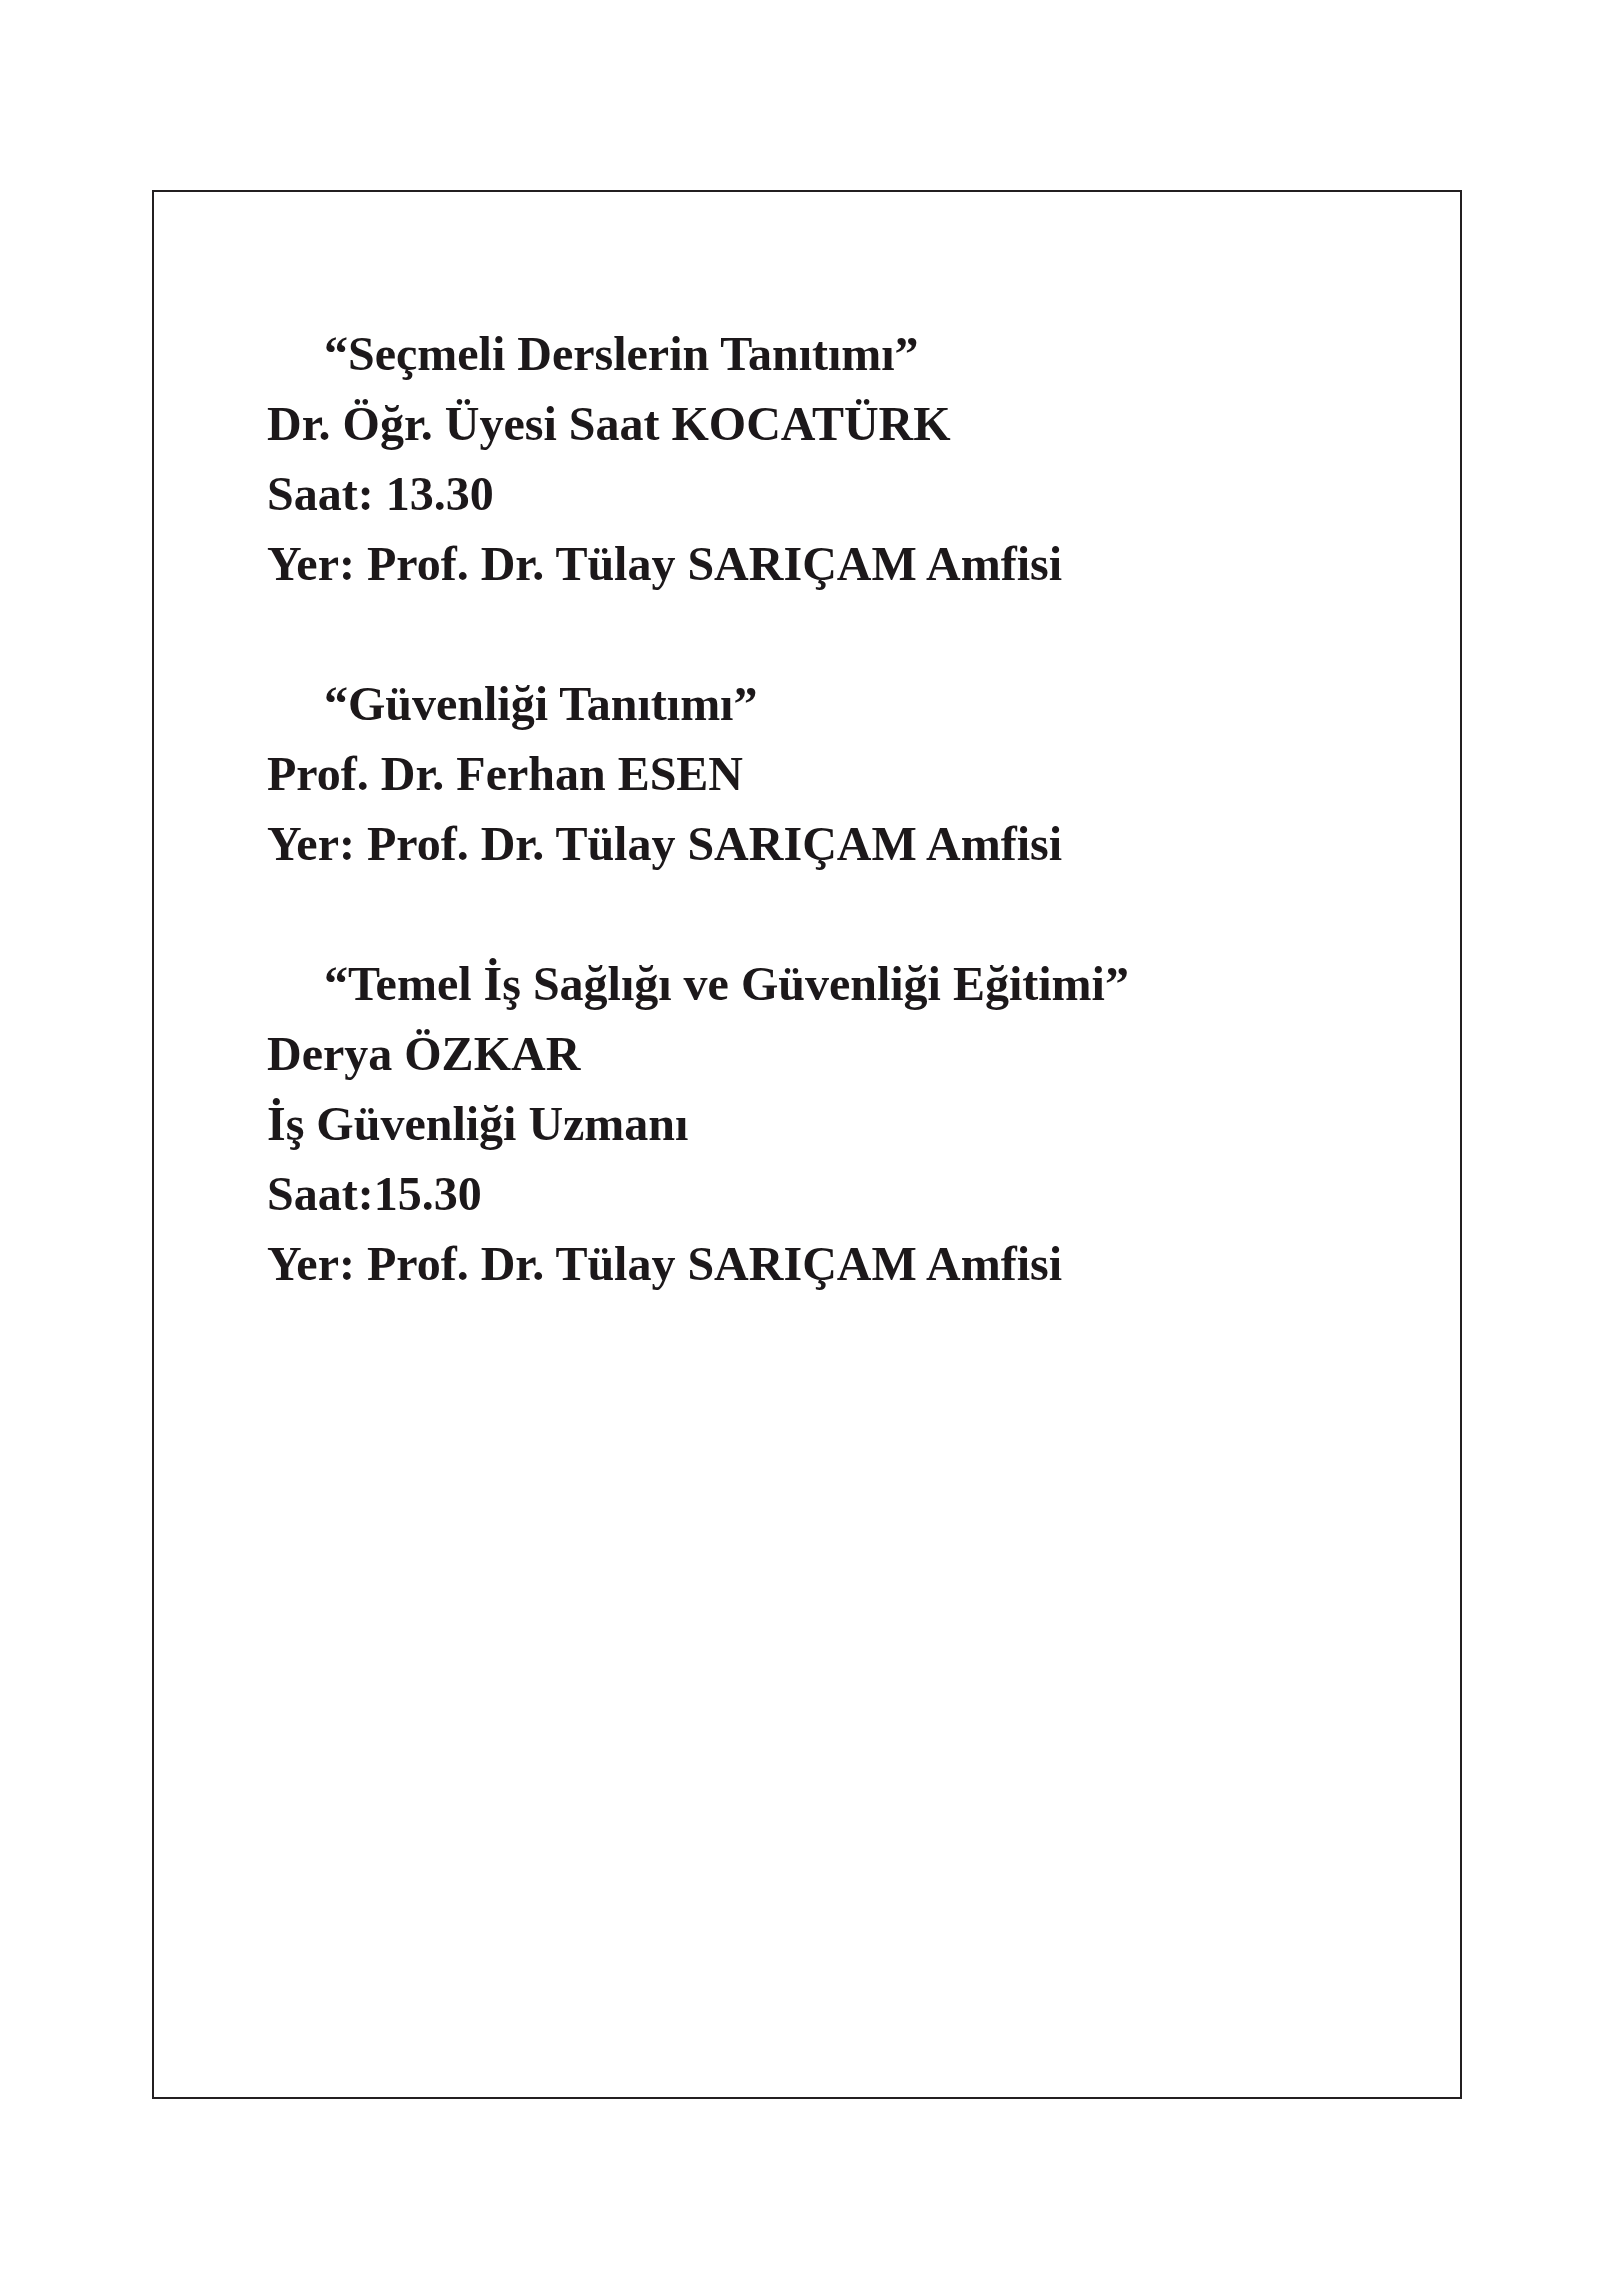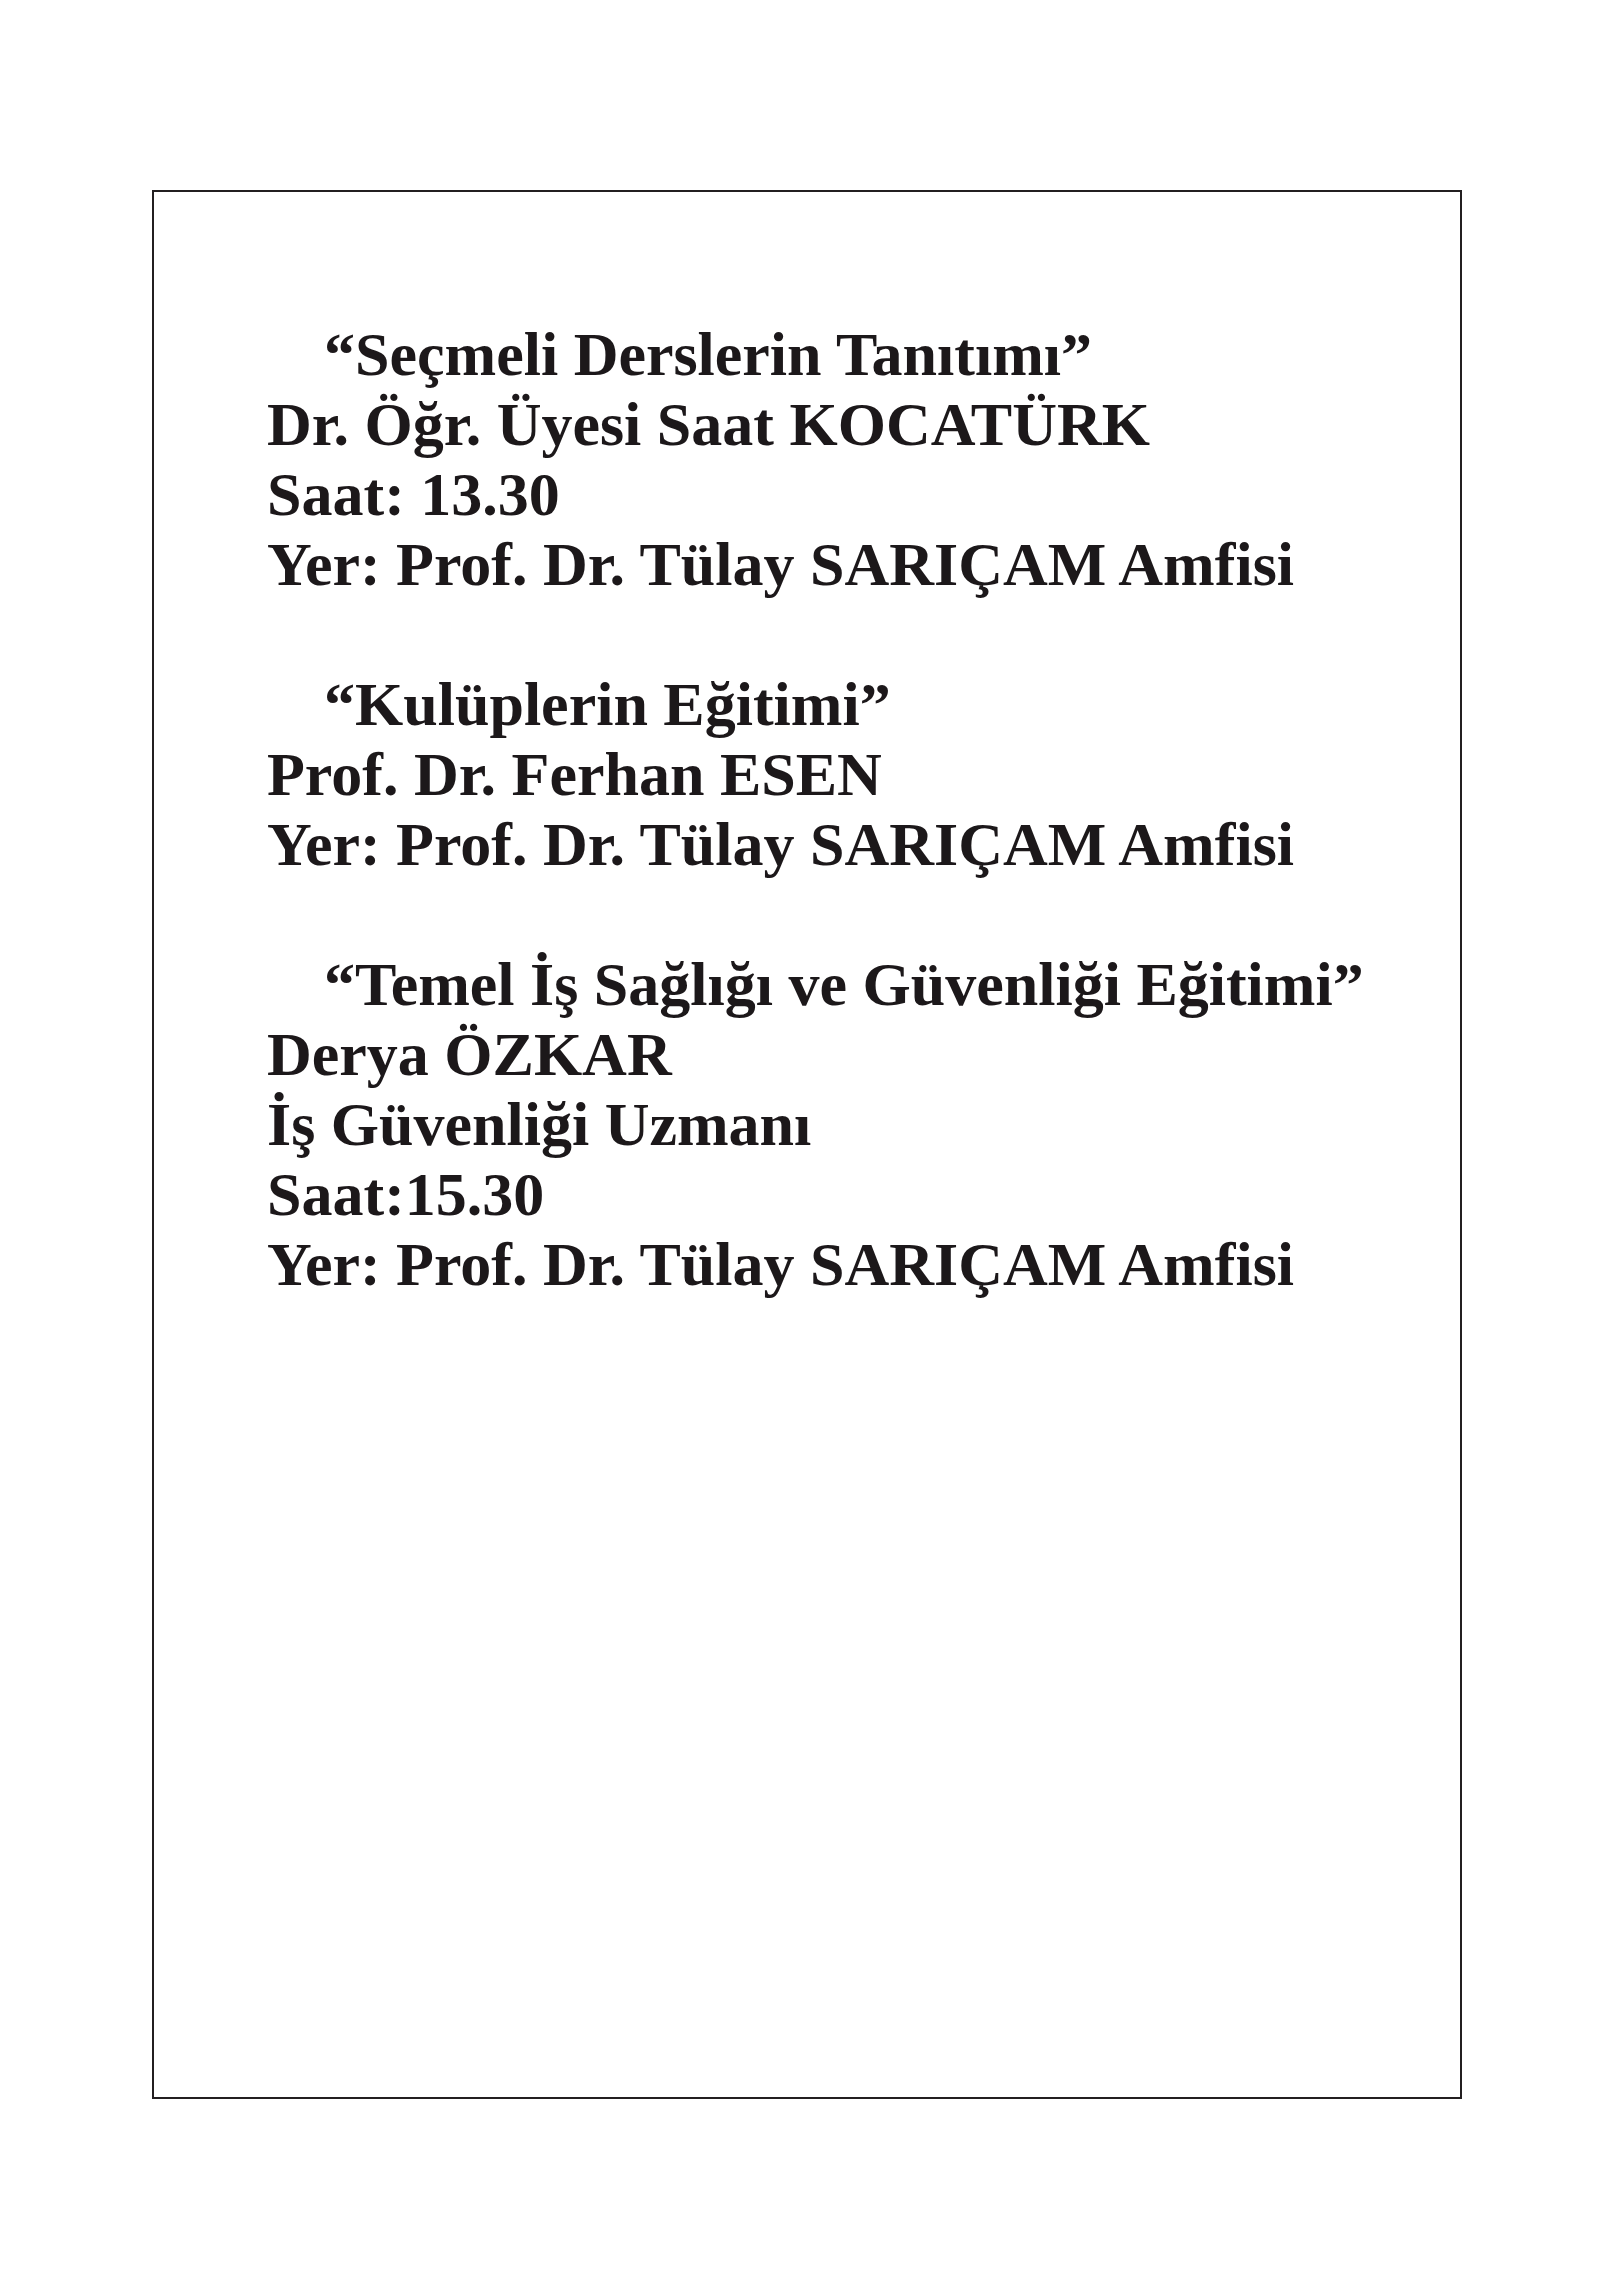--- a/index.html
+++ b/index.html
@@ -18,21 +18,21 @@
     left: 152px;
     top: 190px;
     width: 1310px;
     height: 1909px;
     border: 2.8px solid #231f20;
     box-sizing: border-box;
     background: #ffffff;
   }
   .schedule-content {
     padding: 127px 65px 0 113px;
-    font-size: 62px;
+    font-size: 48px;
     line-height: 70px;
     color: #1c181a;
     -webkit-font-smoothing: antialiased;
   }
   .event-block {
     margin: 0 0 70px 0;
   }
   .line {
     margin: 0;
     white-space: nowrap;
@@ -52,21 +52,21 @@
   <div class="schedule-content">
 
     <section class="event-block">
       <p class="line title bold">“Seçmeli Derslerin Tanıtımı”</p>
       <p class="line bold">Dr. Öğr. Üyesi Saat KOCATÜRK</p>
       <p class="line">Saat: 13.30</p>
       <p class="line">Yer: Prof. Dr. Tülay SARIÇAM Amfisi</p>
     </section>
 
     <section class="event-block">
-      <p class="line title bold">“Kulüplerin Eğitimi”</p>
+      <p class="line title bold">“Güvenliği Tanıtımı”</p>
       <p class="line bold">Prof. Dr. Ferhan ESEN</p>
       <p class="line">Yer: Prof. Dr. Tülay SARIÇAM Amfisi</p>
     </section>
 
     <section class="event-block">
       <p class="line title bold">“Temel İş Sağlığı ve Güvenliği Eğitimi”</p>
       <p class="line bold">Derya ÖZKAR</p>
       <p class="line bold">İş Güvenliği Uzmanı</p>
       <p class="line">Saat:15.30</p>
       <p class="line">Yer: Prof. Dr. Tülay SARIÇAM Amfisi</p>

